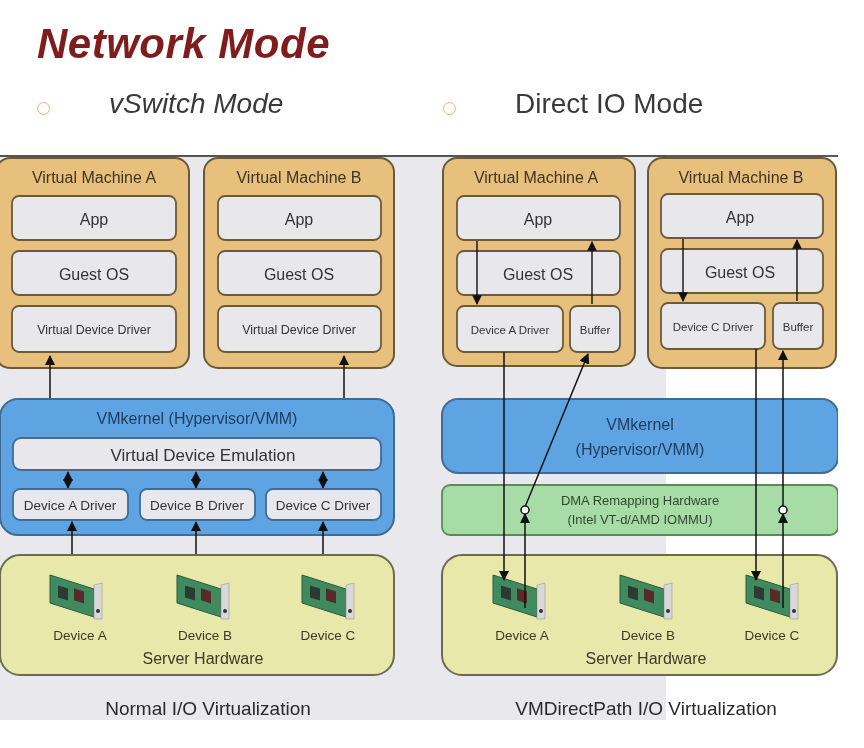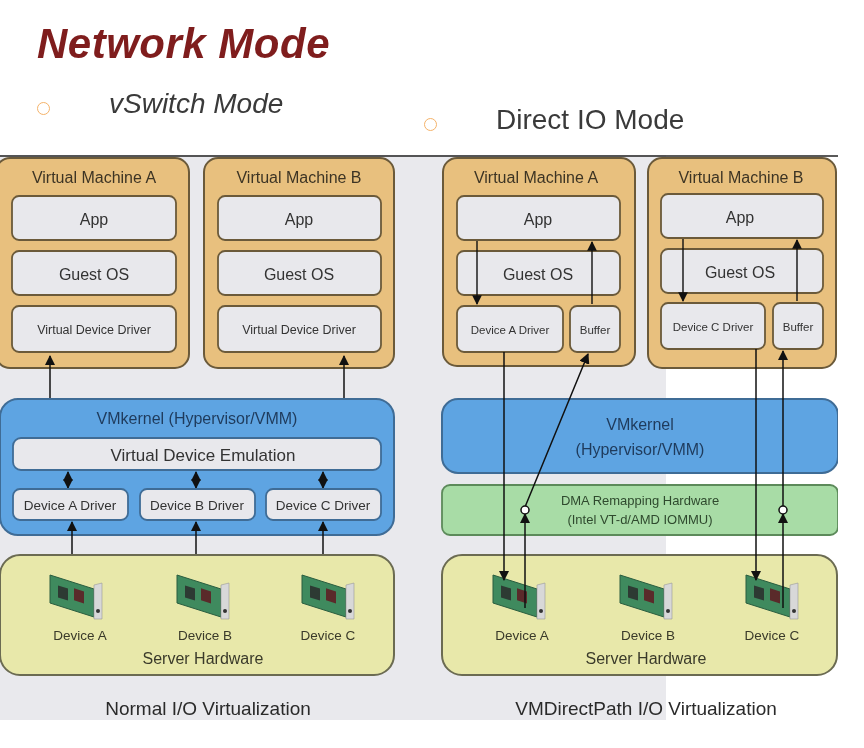--- a/index.html
+++ b/index.html
@@ -12,21 +12,21 @@
 </style>
 </head>
 <body>
 
 <div class="title">Network Mode</div>
 
 <div class="bullet" style="left:37px;">
   <span class="dot" style="left:0;"></span>
   <span style="margin-left:72px;font-style:italic;">vSwitch Mode</span>
 </div>
-<div class="bullet" style="left:424px;margin-top:16px;">
+<div class="bullet" style="left:443px;">
   <span class="dot" style="left:0;"></span>
   <span style="margin-left:72px;">Direct IO Mode</span>
 </div>
 
 <div class="panel diagram" style="left:0; width:666px;">
 <svg width="838" height="565" viewBox="0 155 838 565" xmlns="http://www.w3.org/2000/svg">
   <defs>
     <marker id="ah" viewBox="0 0 10 10" refX="9" refY="5" markerWidth="7" markerHeight="7" orient="auto-start-reverse">
       <path d="M0,0 L10,5 L0,10 z" fill="#111"></path>
     </marker>

